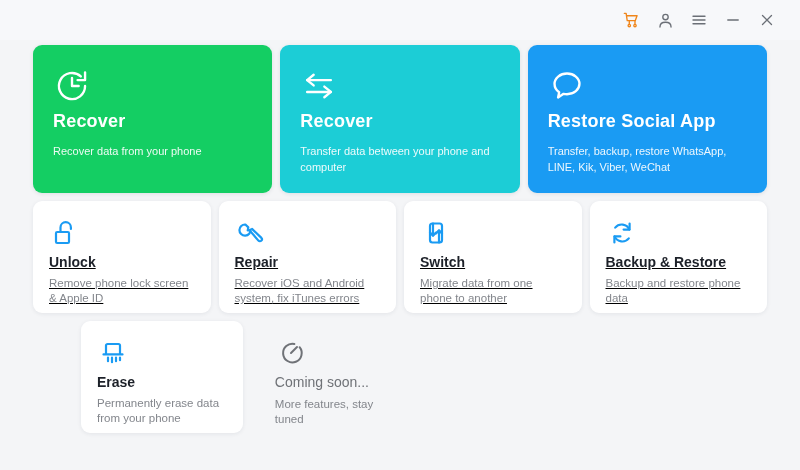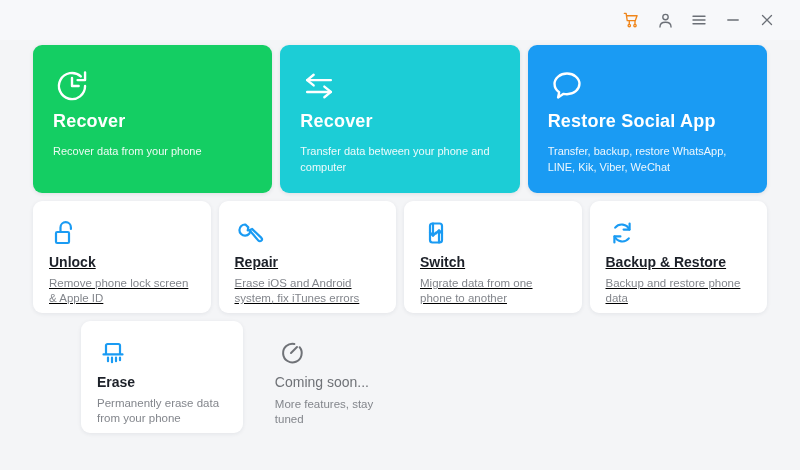--- a/index.html
+++ b/index.html
@@ -226,21 +226,21 @@
     </div>
 
     <div class="card card-sm">
       <div class="c-icon">
         <svg width="32" height="32" viewBox="0 0 32 32" fill="none" stroke="#1a9bf3" stroke-width="2.2" stroke-linecap="round" stroke-linejoin="round">
           <path d="M15.6 12.6a5.6 5.6 0 1 1-5.2-5.1l2.9 2.9-.6 3 3-.6z"></path>
           <path d="M14.8 13.6l8.6 10a2 2 0 0 0 3-2.7l-9.4-9"></path>
         </svg>
       </div>
       <div class="c-title">Repair</div>
-      <div class="c-desc">Erase iOS and Android system, fix iTunes errors</div>
+      <div class="c-desc">Recover iOS and Android system, fix iTunes errors</div>
     </div>
 
     <div class="card card-sm">
       <div class="c-icon">
         <svg width="32" height="32" viewBox="0 0 32 32" fill="none" stroke="#1a9bf3" stroke-width="2.2" stroke-linecap="round" stroke-linejoin="round">
           <rect x="10" y="6.5" width="12" height="19" rx="2.4"></rect>
           <path d="M13 6.5v12"></path>
           <path d="M10 15.6l3 3 3-3"></path>
           <path d="M19 25.5v-12"></path>
           <path d="M16 16.4l3-3 3 3"></path>

